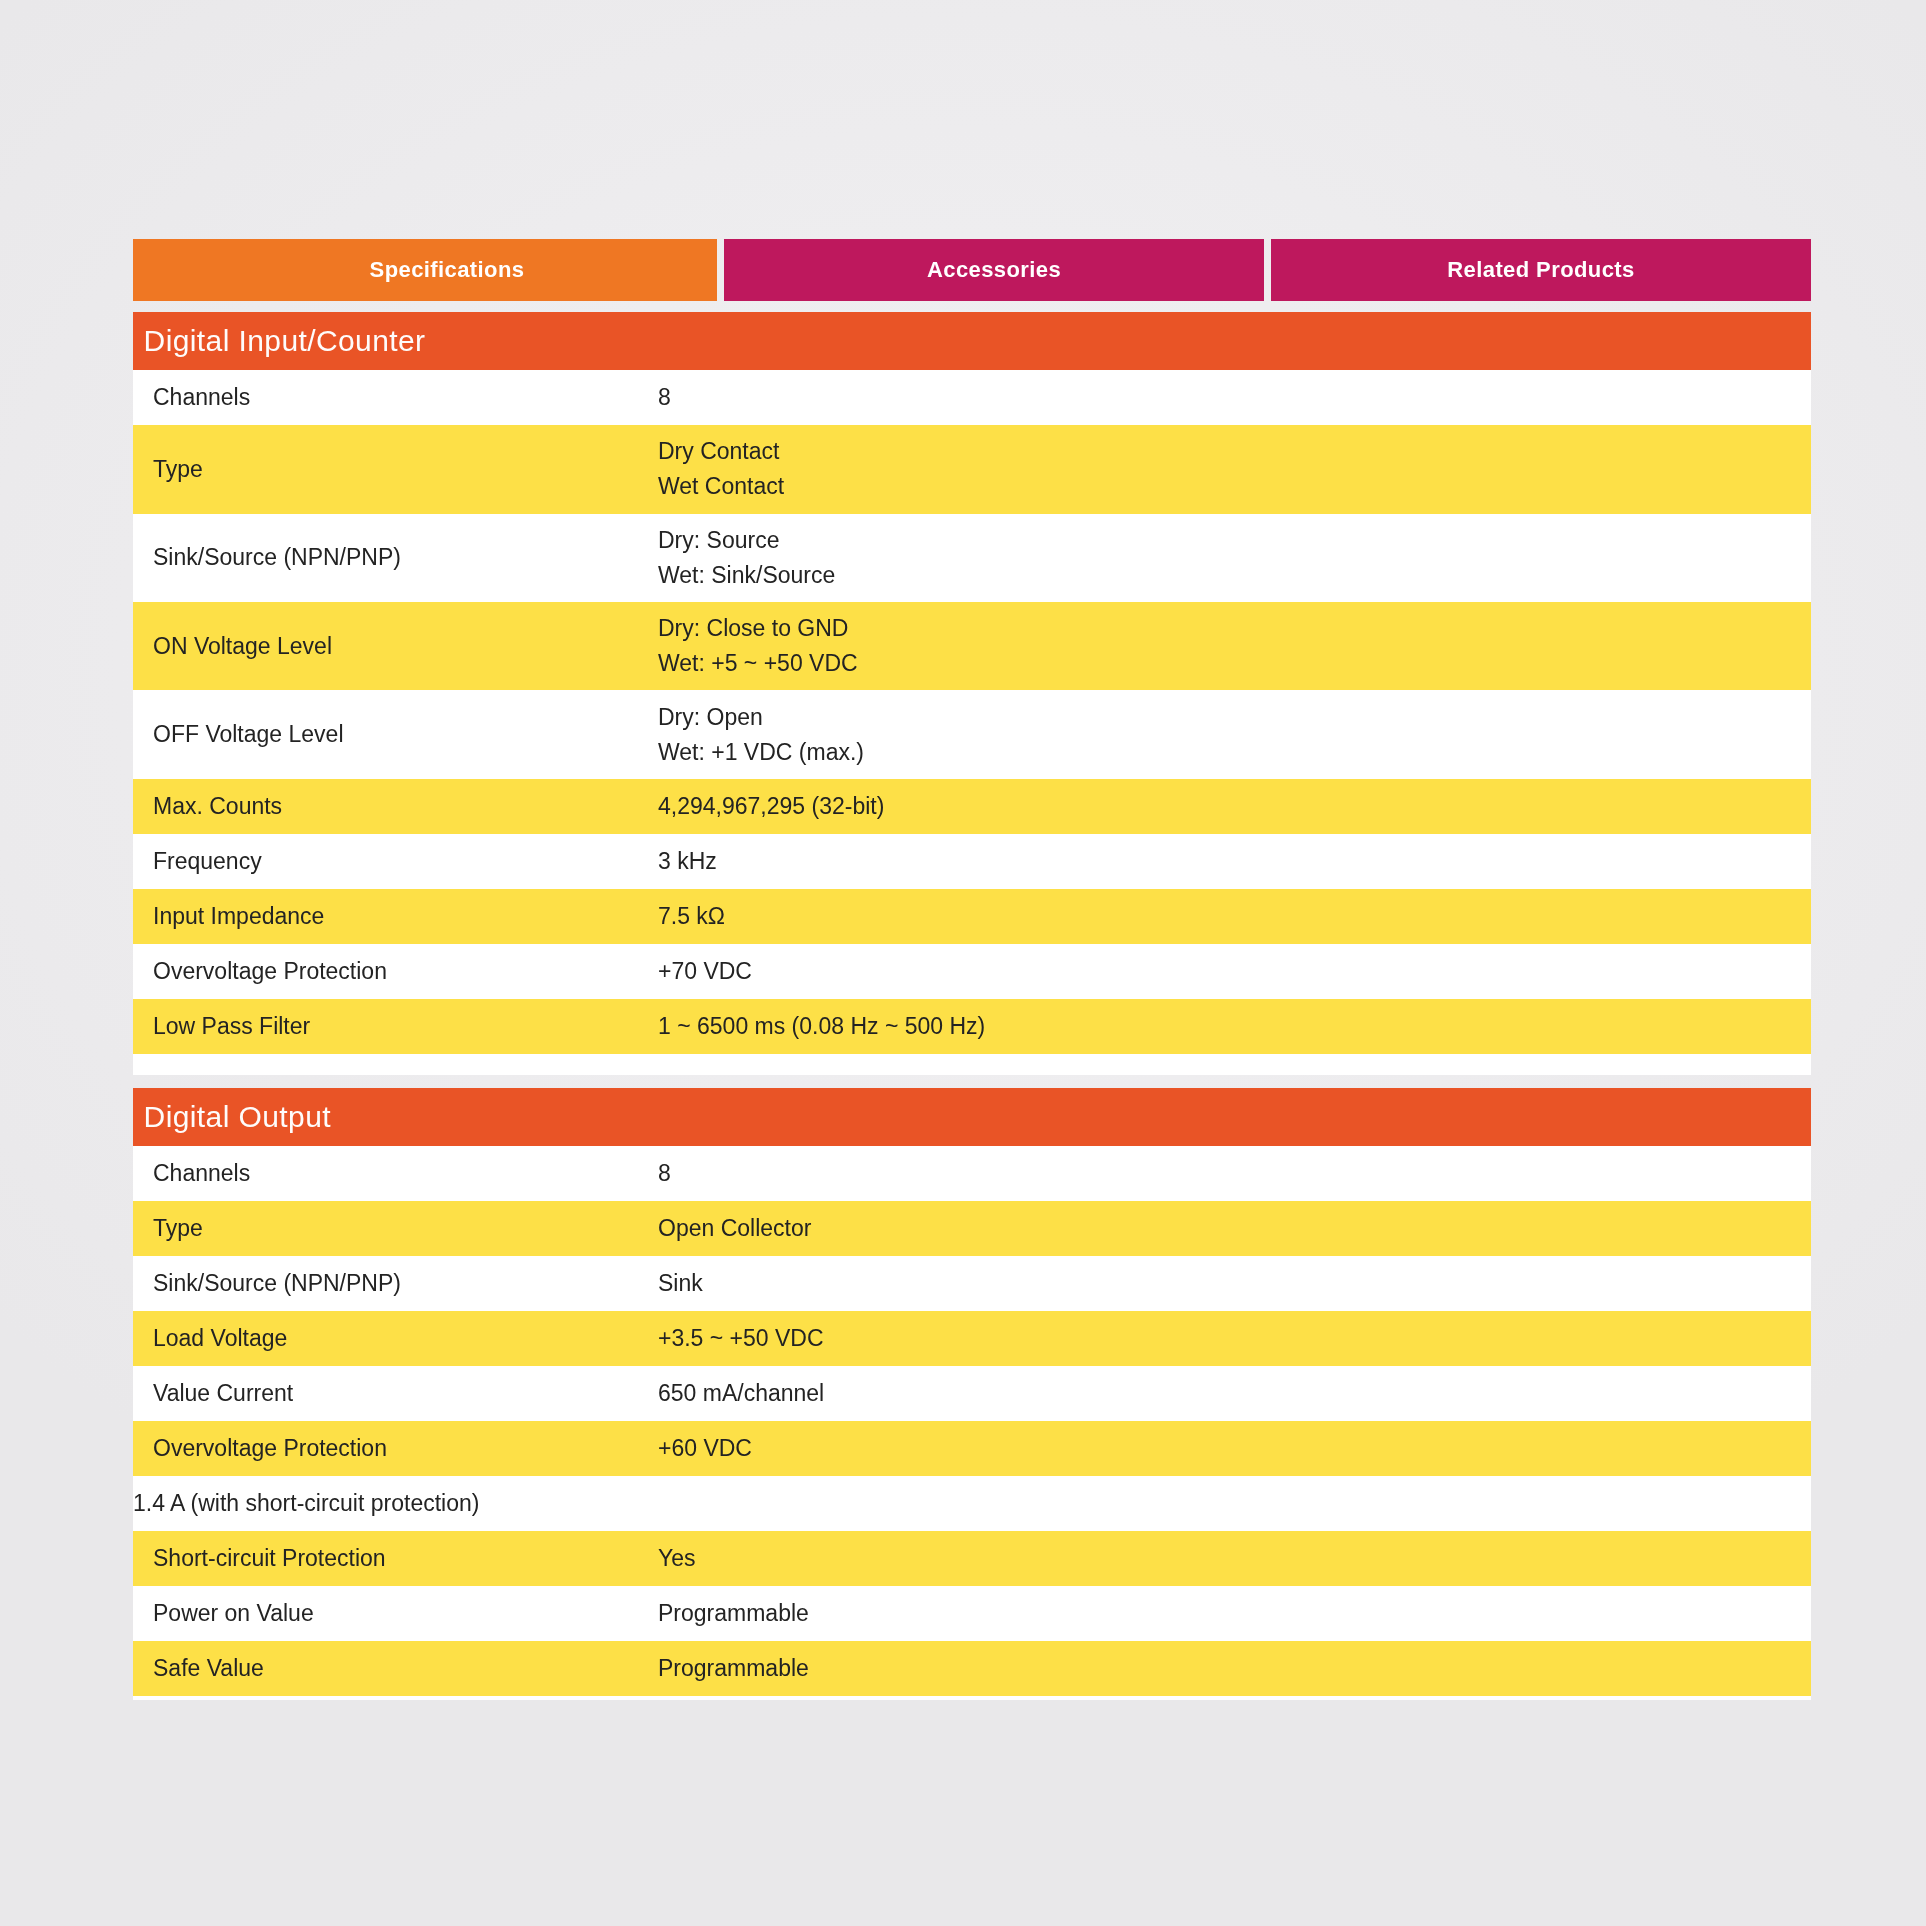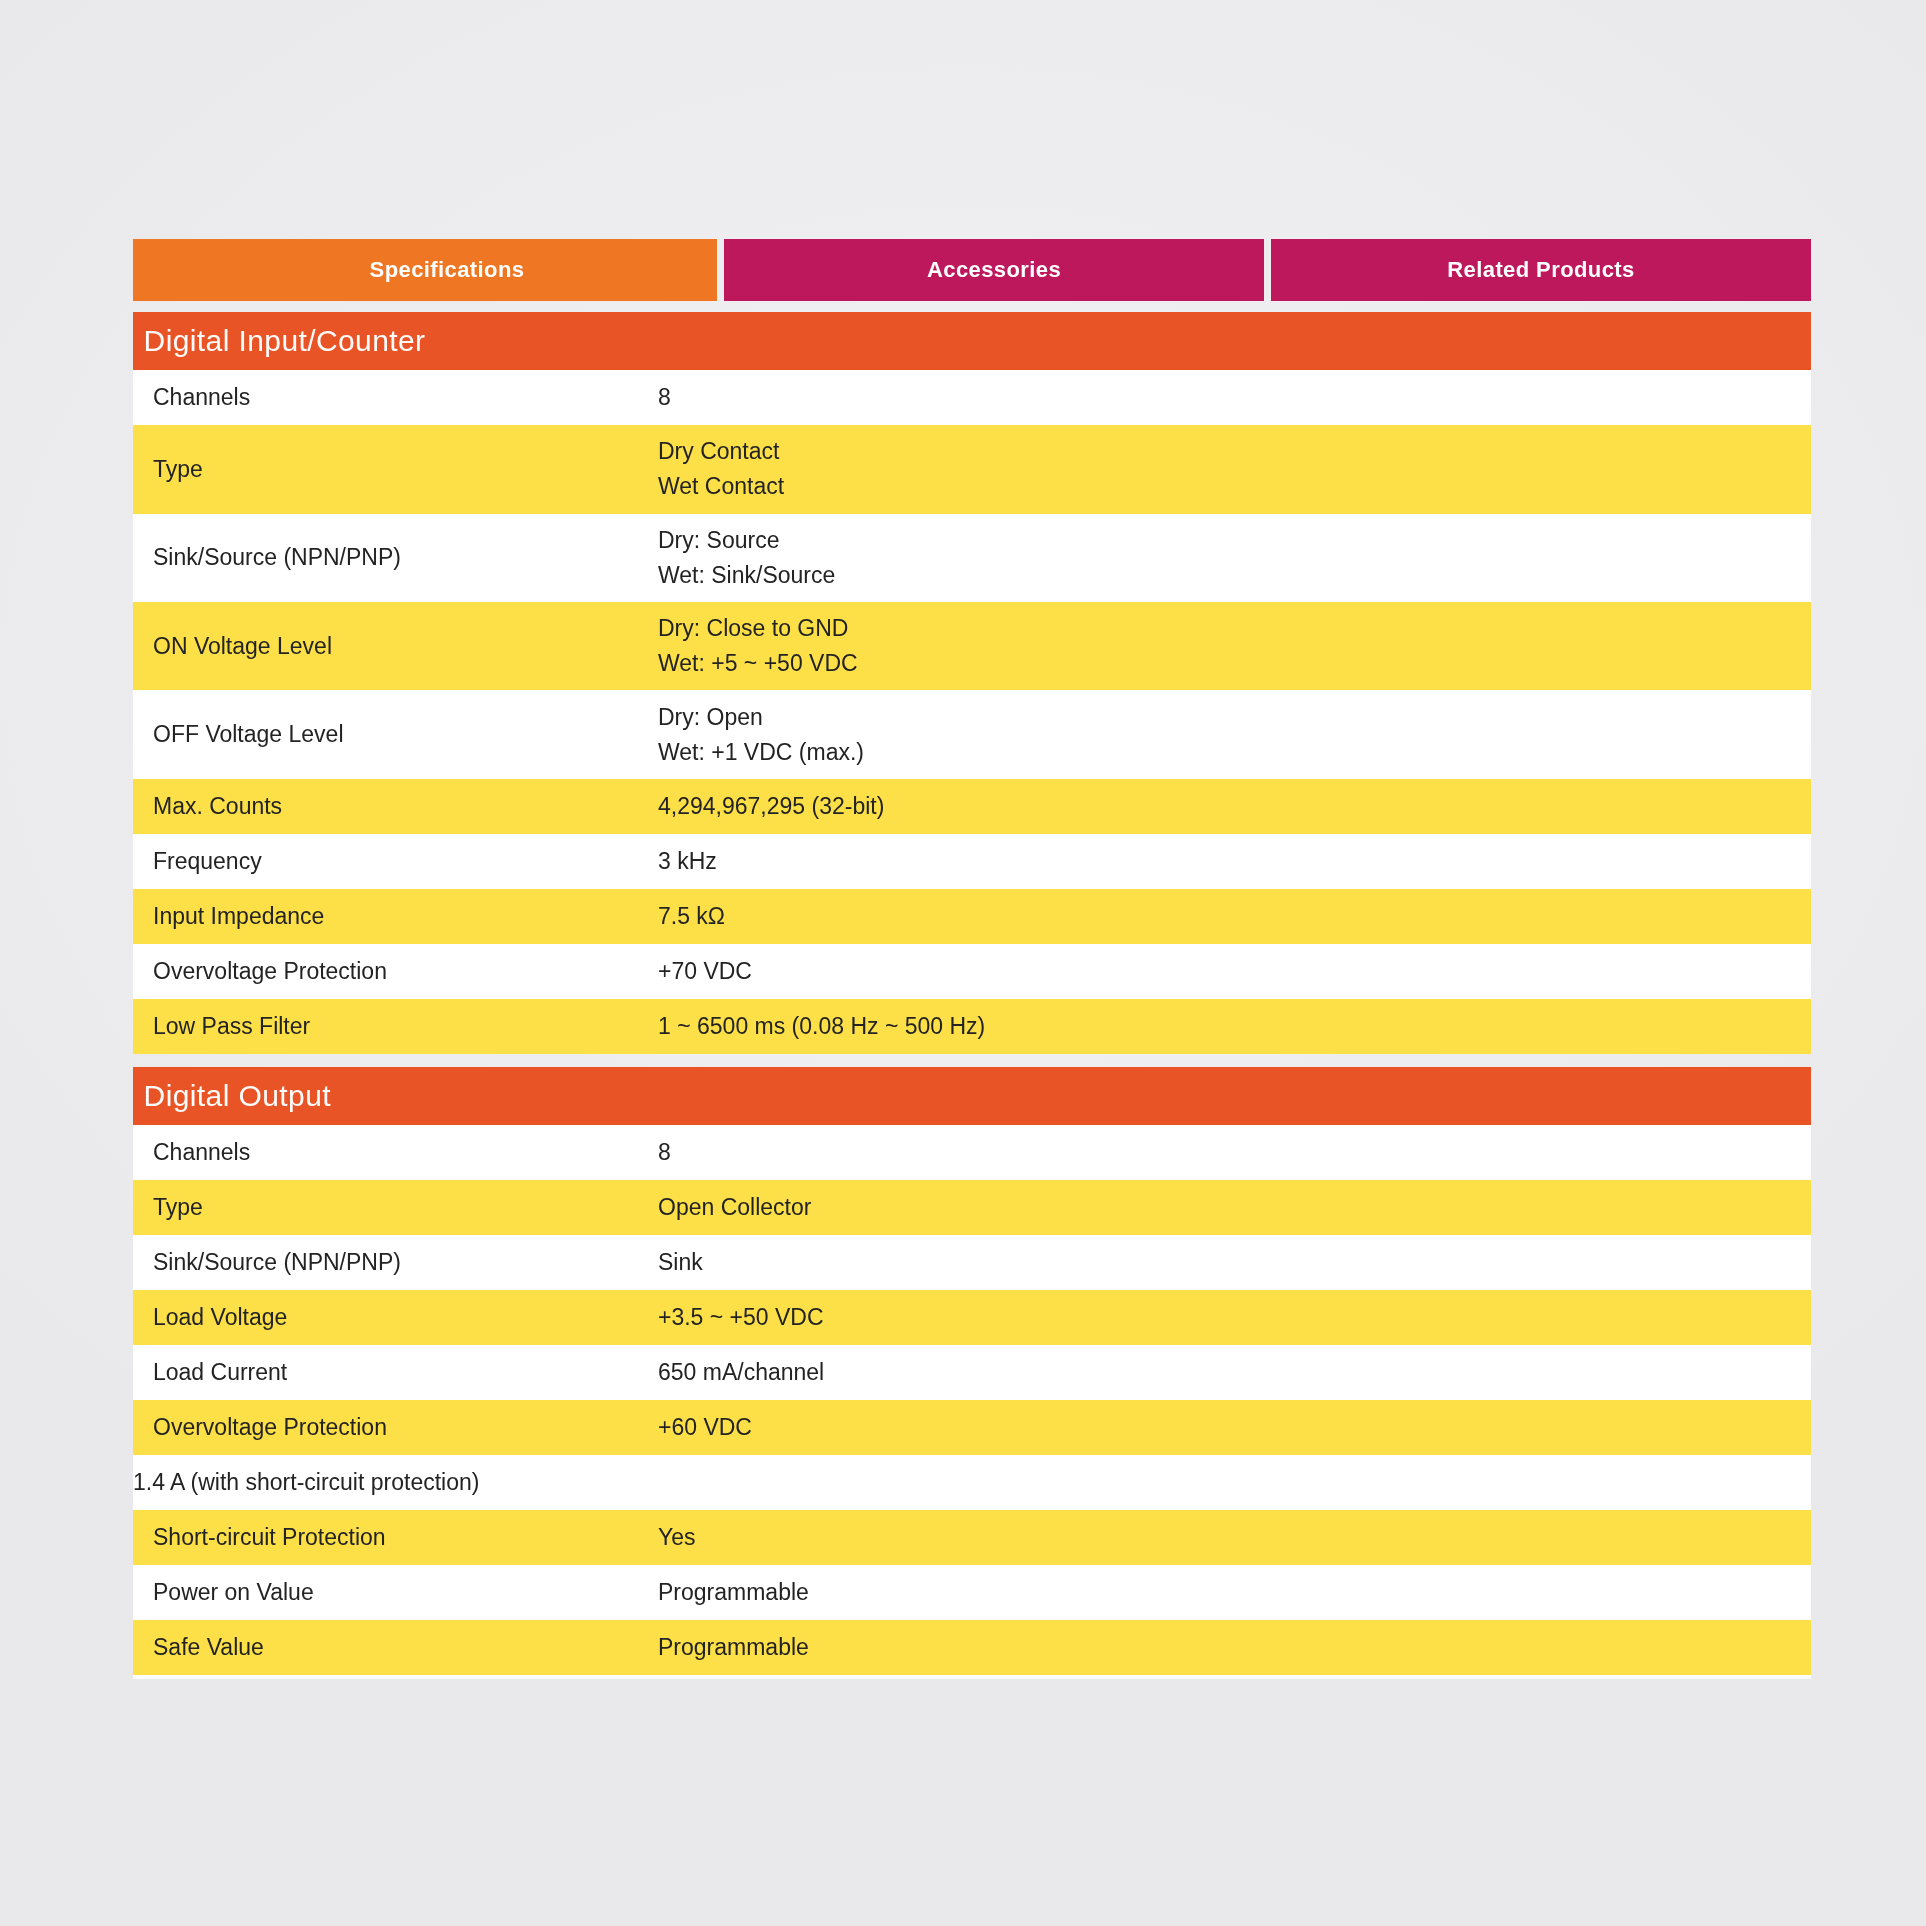--- a/index.html
+++ b/index.html
@@ -13,21 +13,21 @@
 
   .tabbar { display:flex; gap:7px; height:62px; margin-bottom:11.3px; }
   .tab {
     flex:1; display:flex; align-items:center; justify-content:center;
     color:#ffffff; font-size:22px; font-weight:bold; cursor:pointer;
     letter-spacing:0.4px;
   }
   .tab.active { background:#ef7723;padding-left:44px; }
   .tab.inactive { background:#be185d; }
 
-  .section { background:#ffffff; }
+  .section { background:#ffffff; padding-bottom:21px; }
   .section + .section { margin-top:13px; }
   .section:last-child { padding-bottom:4.2px; }
 
   .section-header {
     height:58px; background:#e95426; color:#fefcfb;
     display:flex; align-items:center; padding-left:10.6px;
     font-size:30px; box-sizing:border-box; letter-spacing:0.4px;
   }
 
   .row {
@@ -136,21 +136,21 @@
             <div>Sink</div>
           </div>
         </div>
         <div class="row alt">
           <div class="row-label">Load Voltage</div>
           <div class="row-value">
             <div>+3.5 ~ +50 VDC</div>
           </div>
         </div>
         <div class="row">
-          <div class="row-label">Load Current</div>
+          <div class="row-label">Value Current</div>
           <div class="row-value">
             <div>650 mA/channel</div>
           </div>
         </div>
         <div class="row alt">
           <div class="row-label">Overvoltage Protection</div>
           <div class="row-value">
             <div>+60 VDC</div>
           </div>
         </div>

